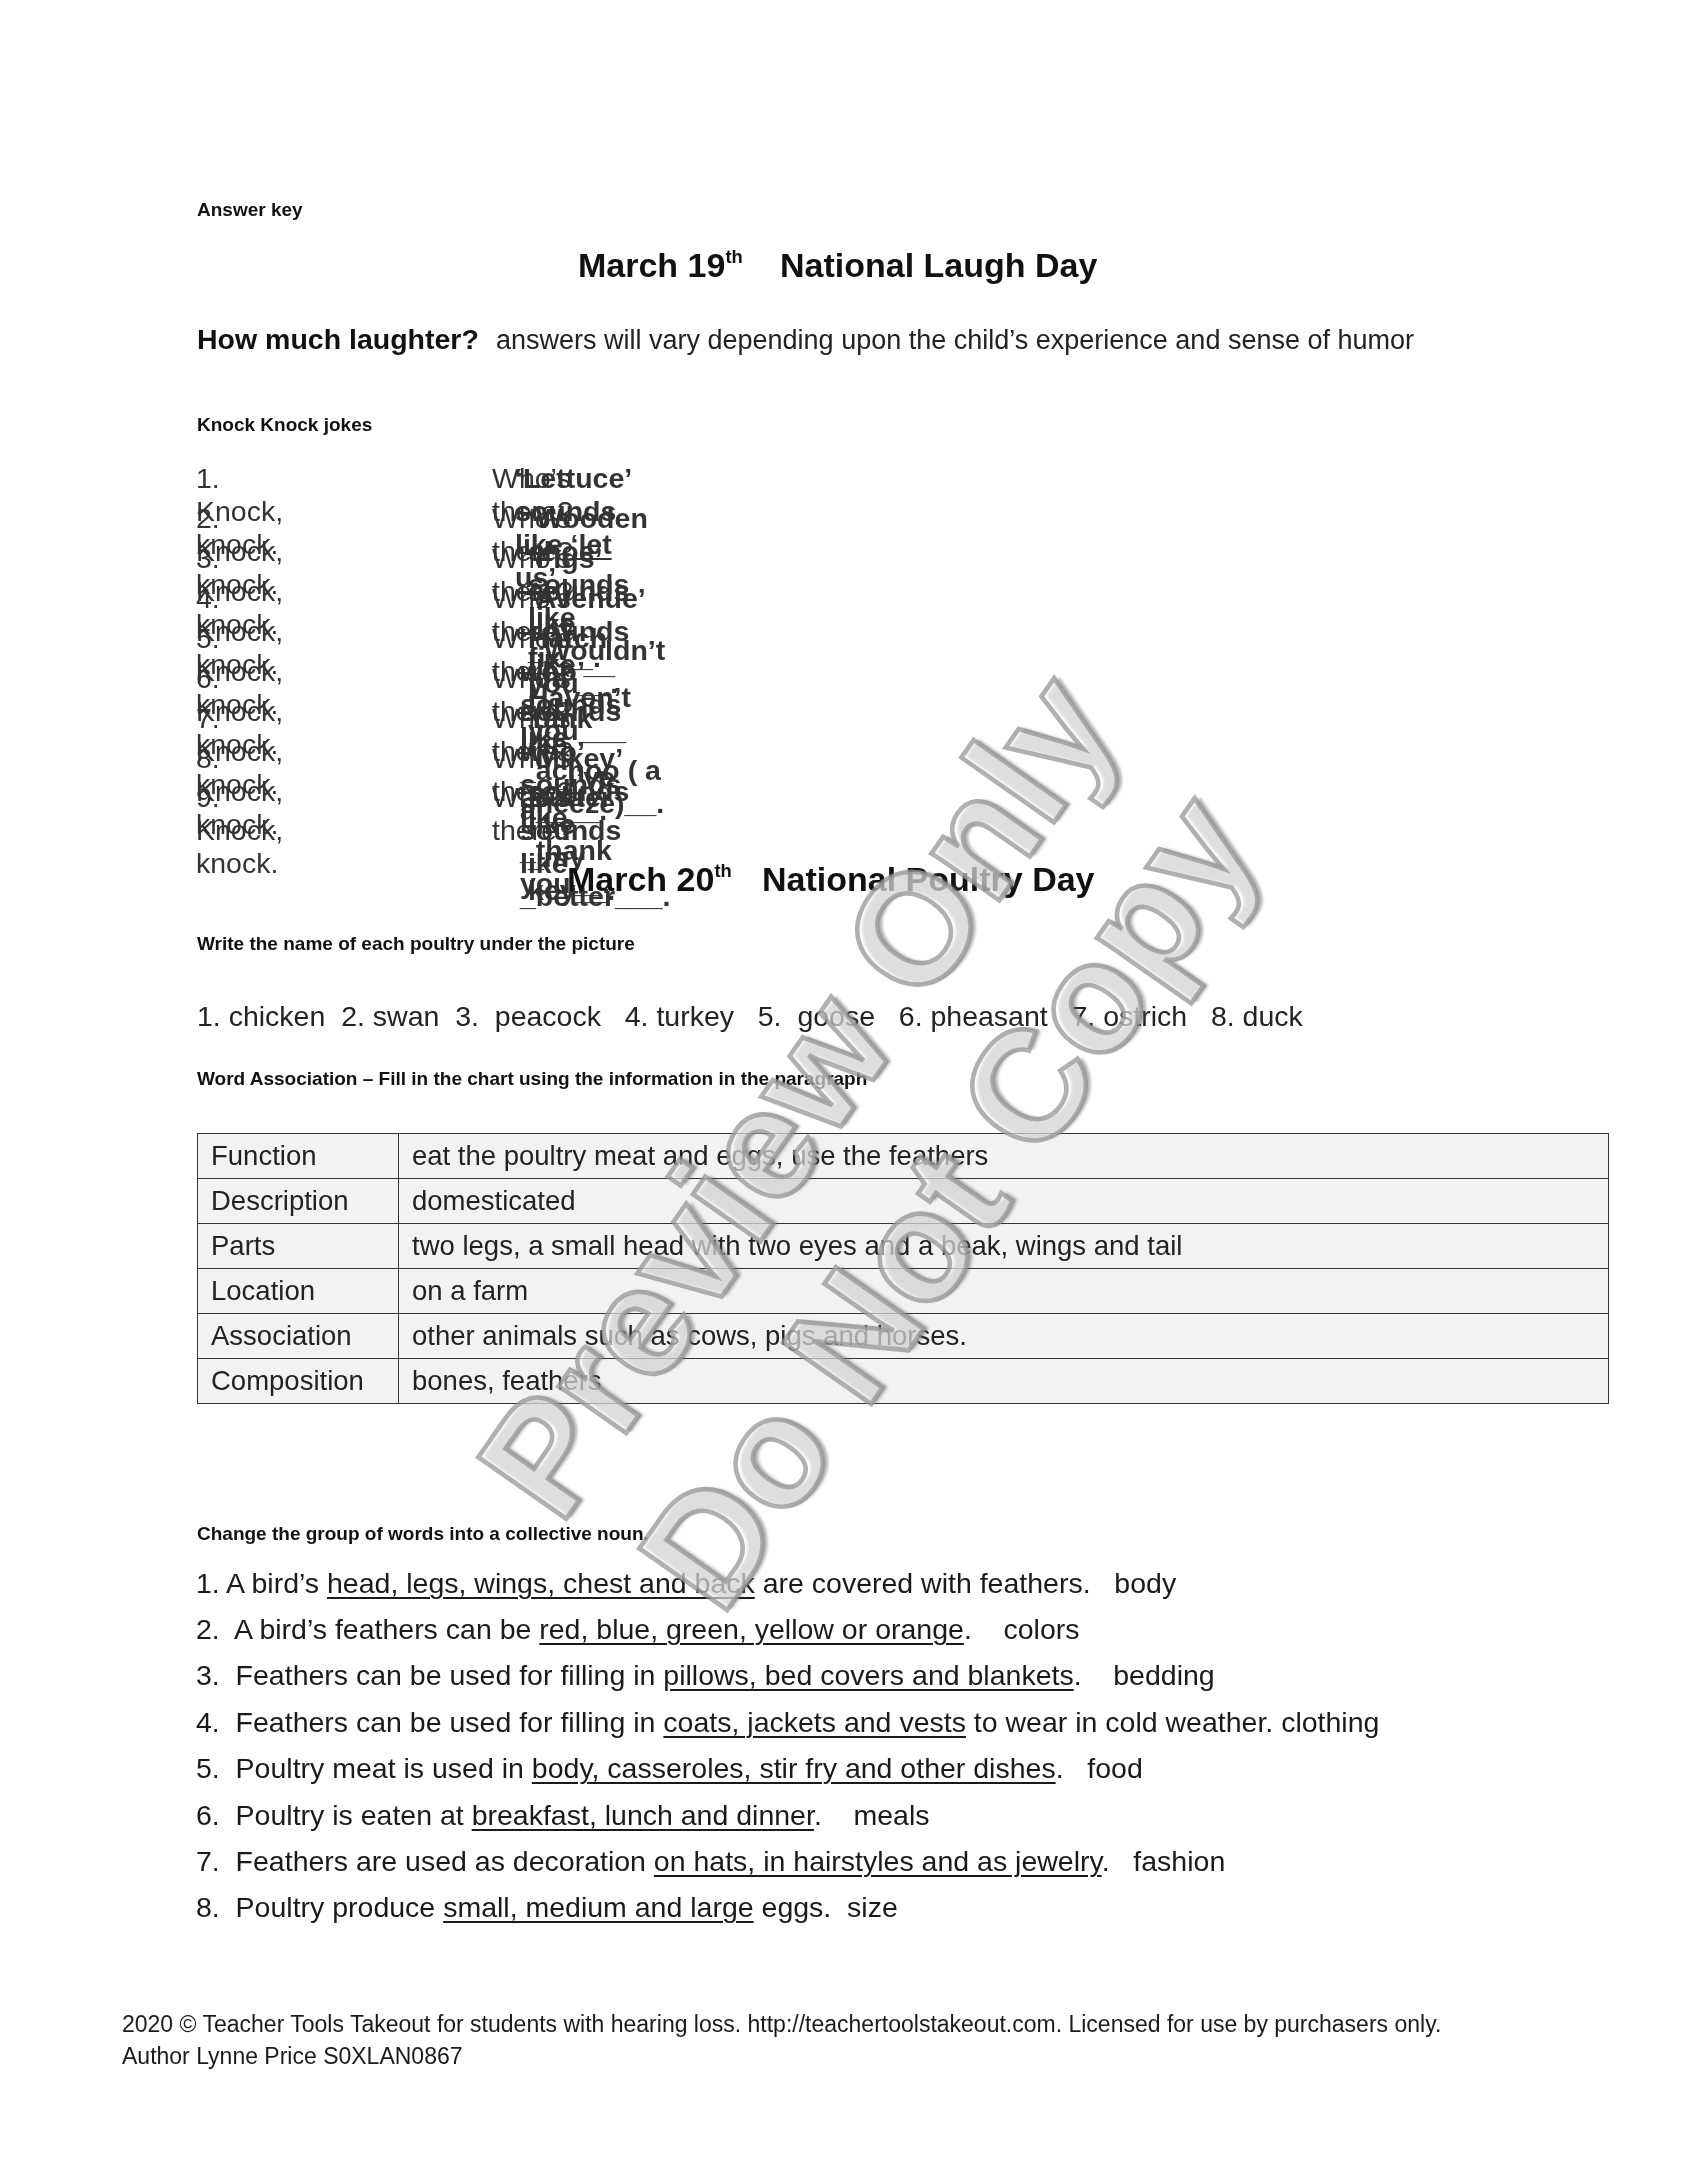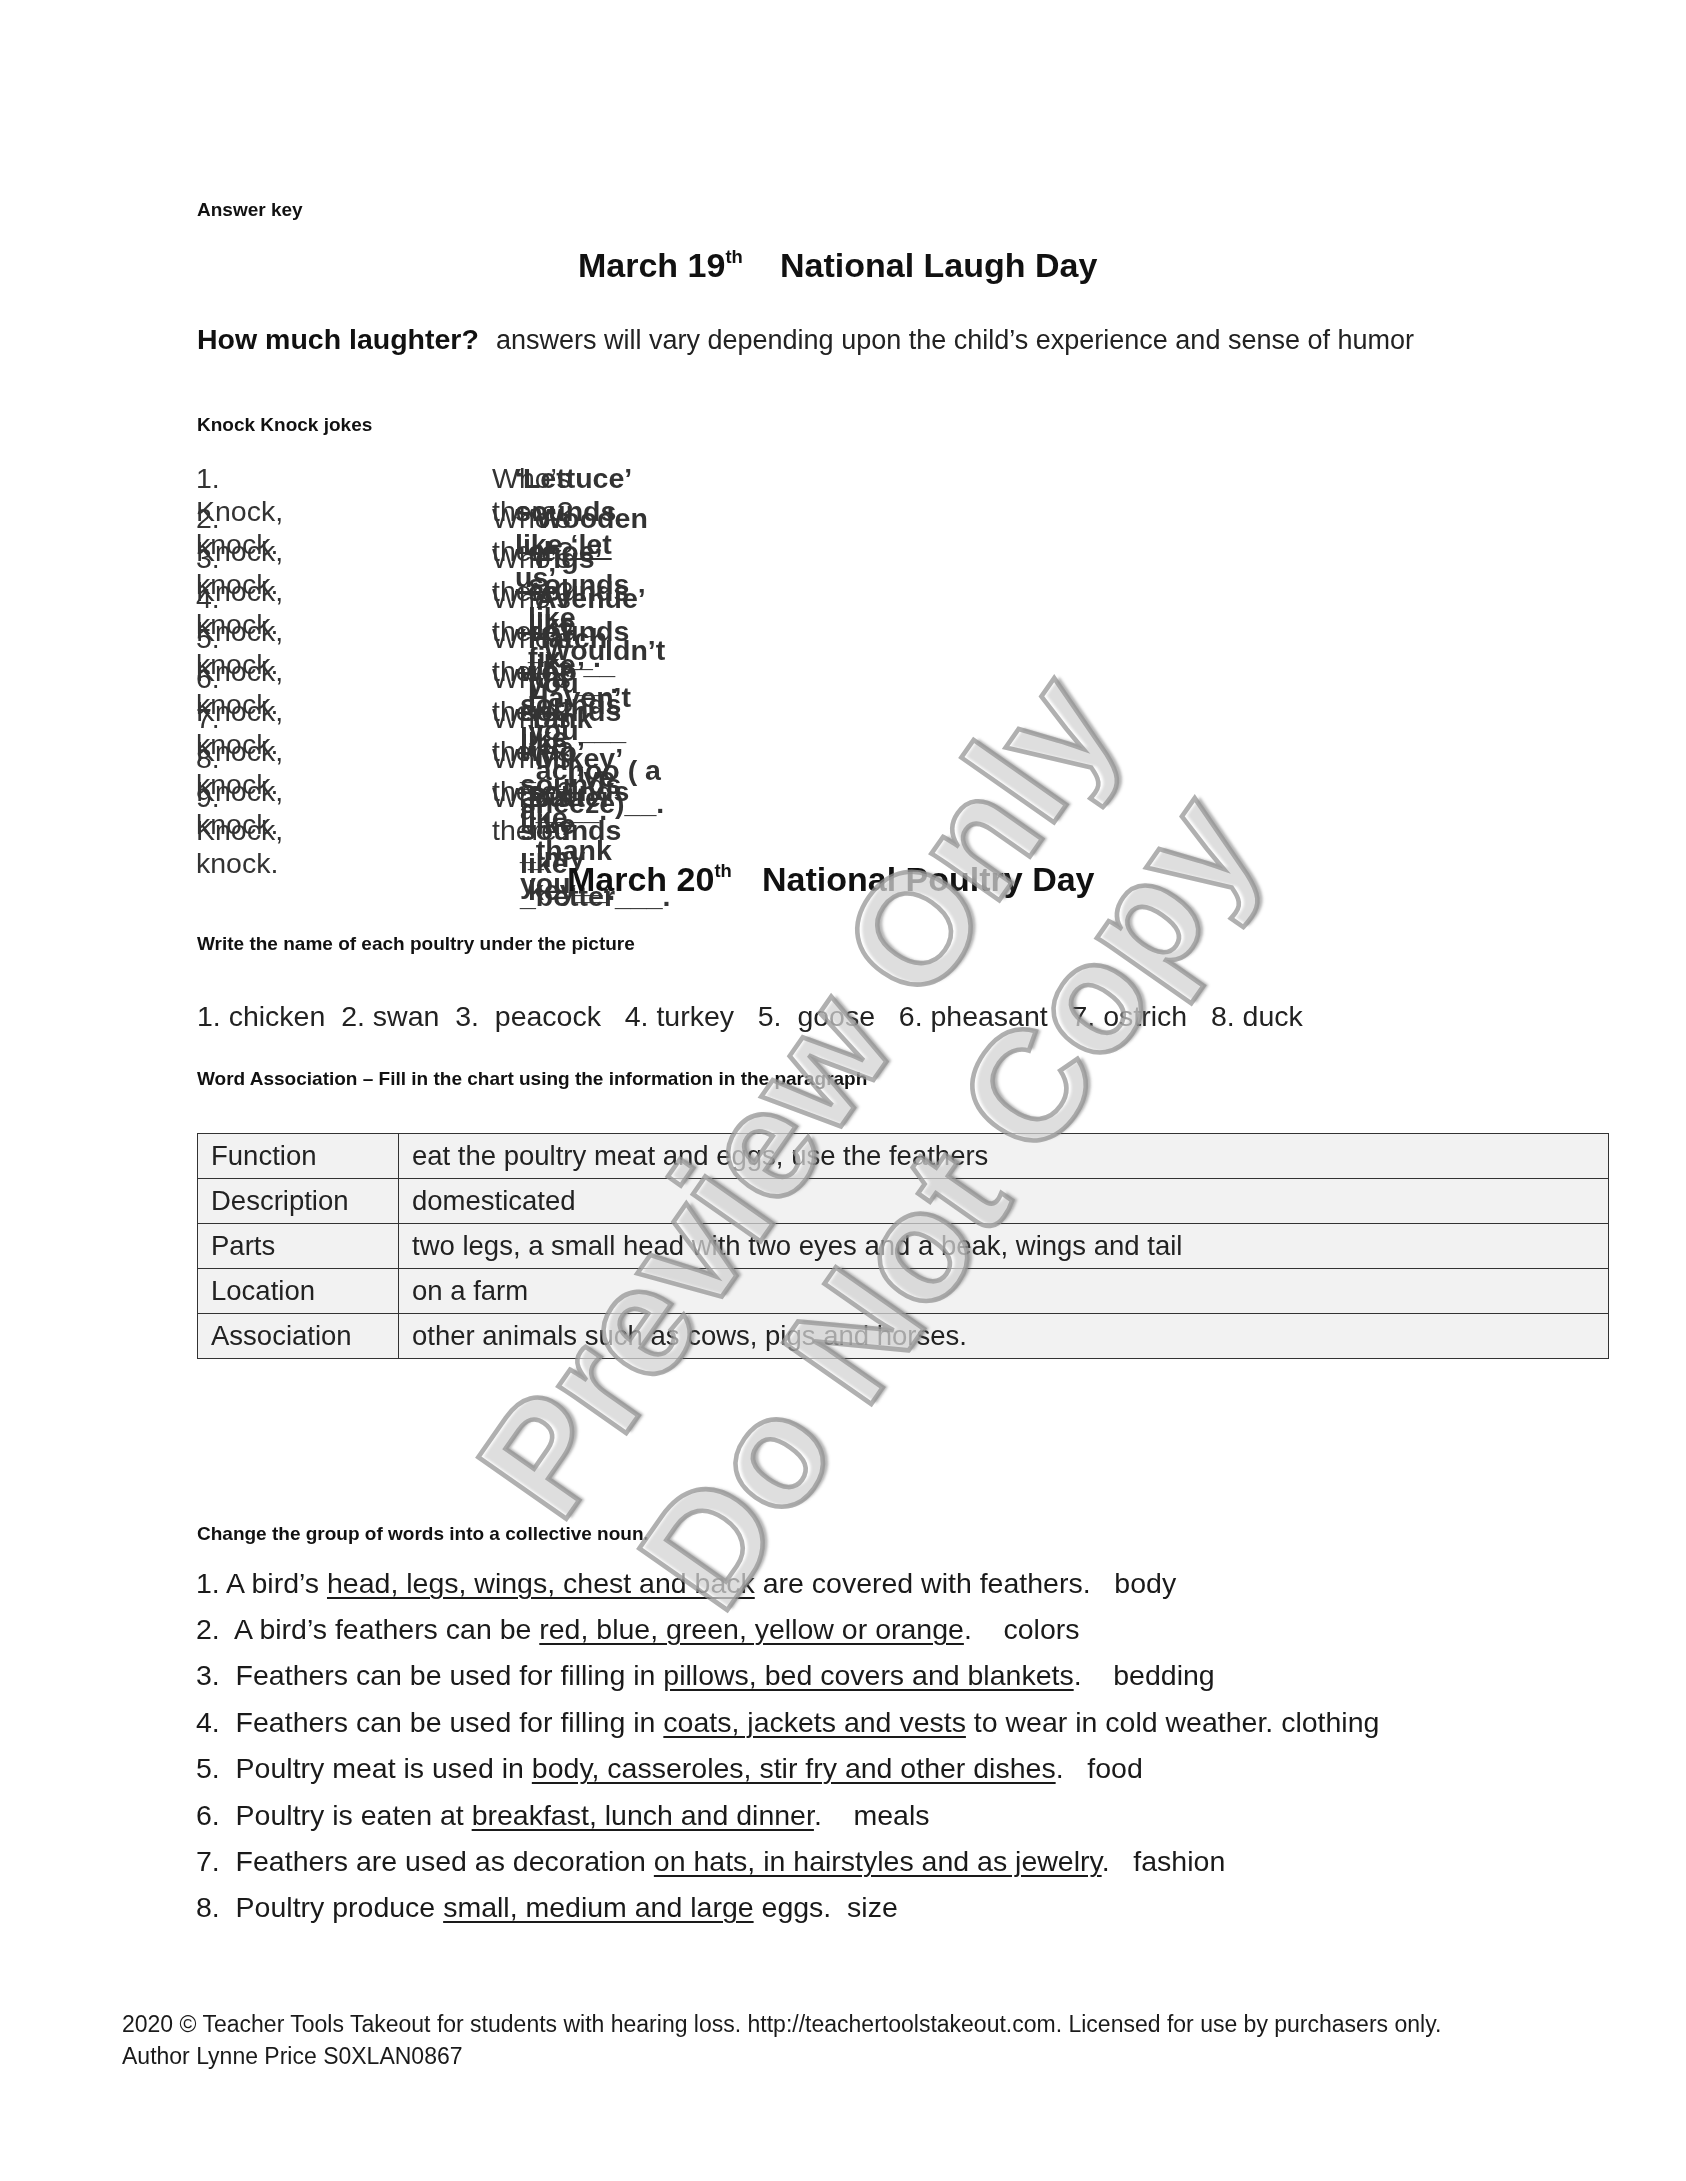--- a/index.html
+++ b/index.html
@@ -120,20 +120,24 @@
         <td>two legs, a small head with two eyes and a beak, wings and tail</td>
       </tr>
       <tr>
         <td class="label">Location</td>
         <td>on a farm</td>
       </tr>
       <tr>
         <td class="label">Association</td>
         <td>other animals such as cows, pigs and horses.</td>
       </tr>
+      <tr>
+        <td class="label">Composition</td>
+        <td>bones, feathers</td>
+      </tr>
     </tbody>
 </table>
 
 <div class="abs h-small" style="left:197px; top:1523px;">Change the group of words into a collective noun.</div>
 <div id="collective">
     <div class="cn-row" style="top: 1567px; white-space: pre;"><span>1. A bird’s </span><u>head, legs, wings, chest and back</u><span> are covered with feathers.   </span><span>body</span></div>
     <div class="cn-row" style="top: 1613px; white-space: pre;"><span>2.  A bird’s feathers can be </span><u>red, blue, green, yellow or orange</u><span>.    </span><span>colors</span></div>
     <div class="cn-row" style="top: 1659px; white-space: pre;"><span>3.  Feathers can be used for filling in </span><u>pillows, bed covers and blankets</u><span>.    </span><span>bedding</span></div>
     <div class="cn-row" style="top: 1706px; white-space: pre;"><span>4.  Feathers can be used for filling in </span><u>coats, jackets and vests</u><span> to wear in cold weather. </span><span>clothing</span></div>
     <div class="cn-row" style="top: 1752px; white-space: pre;"><span>5.  Poultry meat is used in </span><u>body, casseroles, stir fry and other dishes</u><span>.   </span><span>food</span></div>

